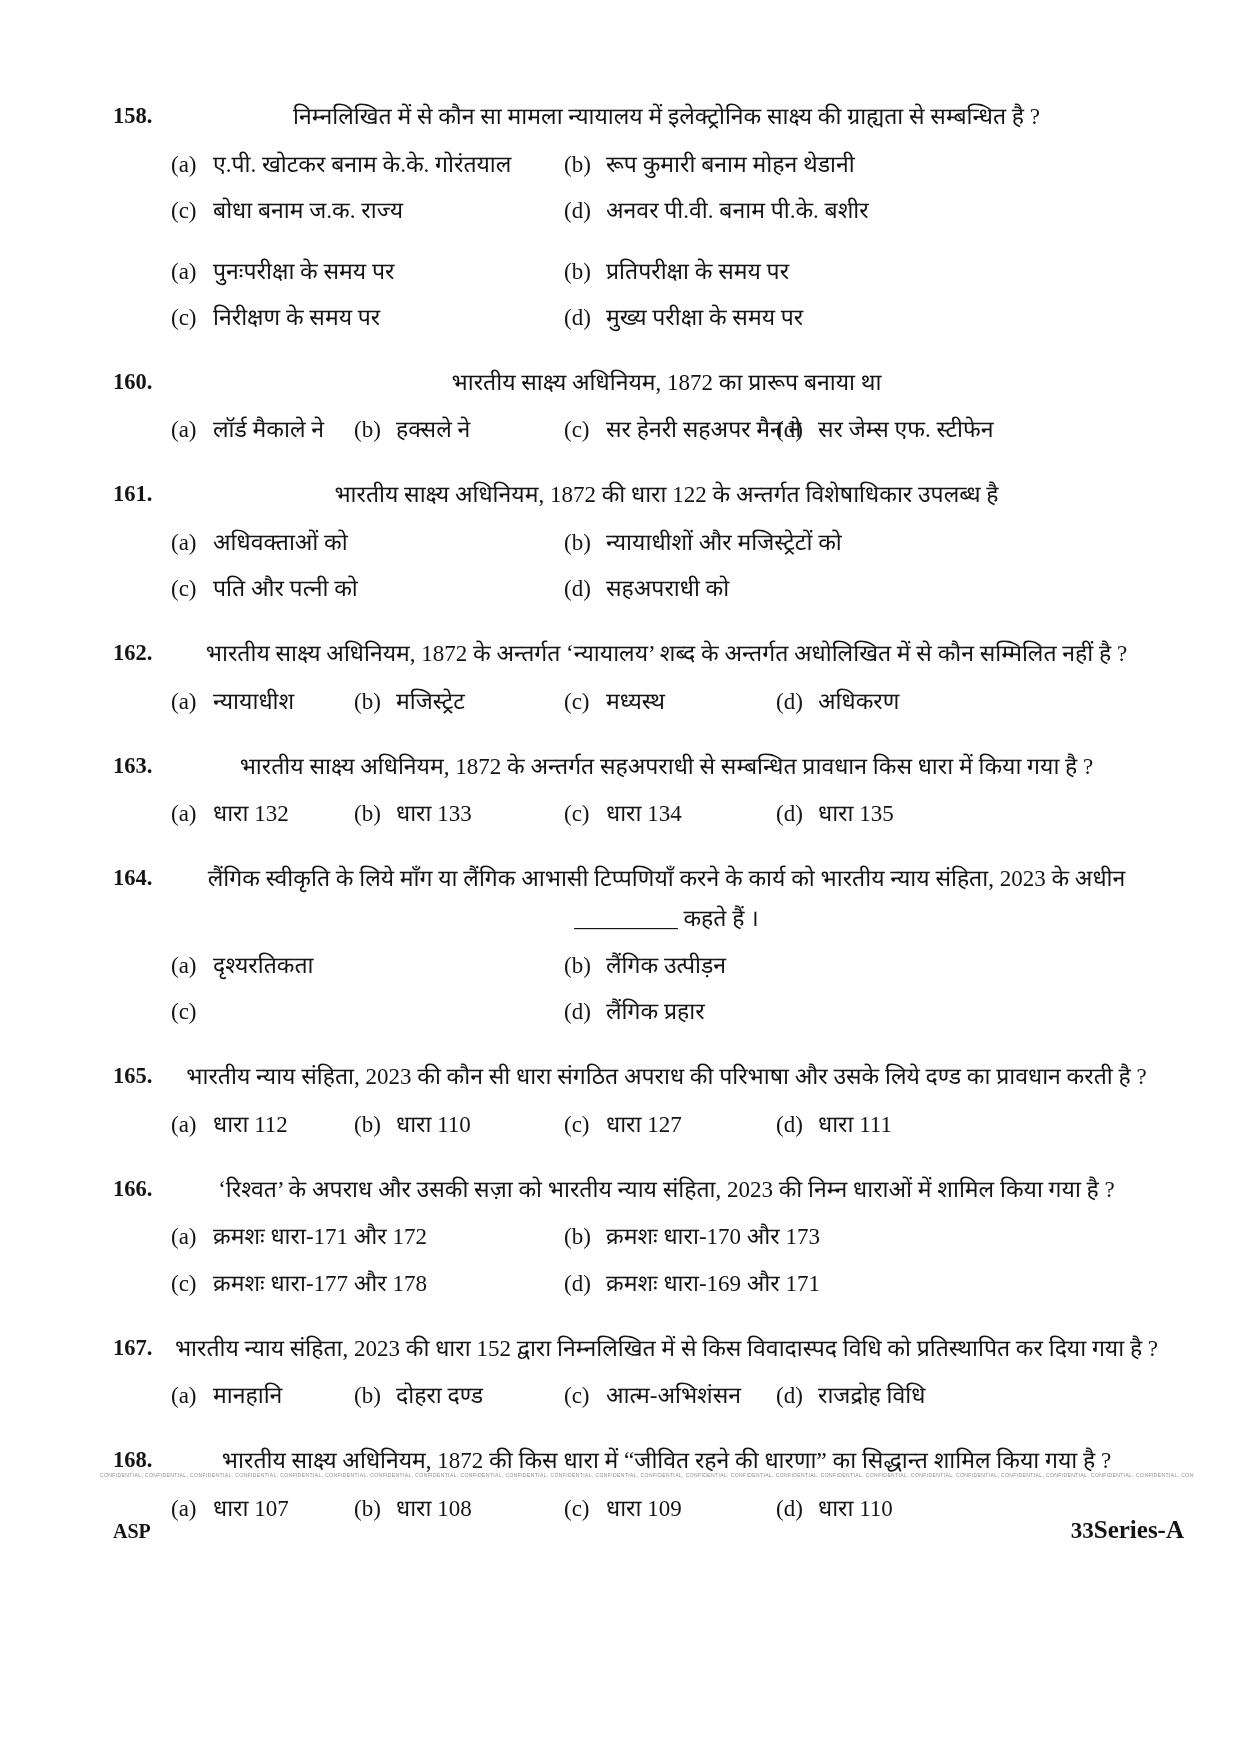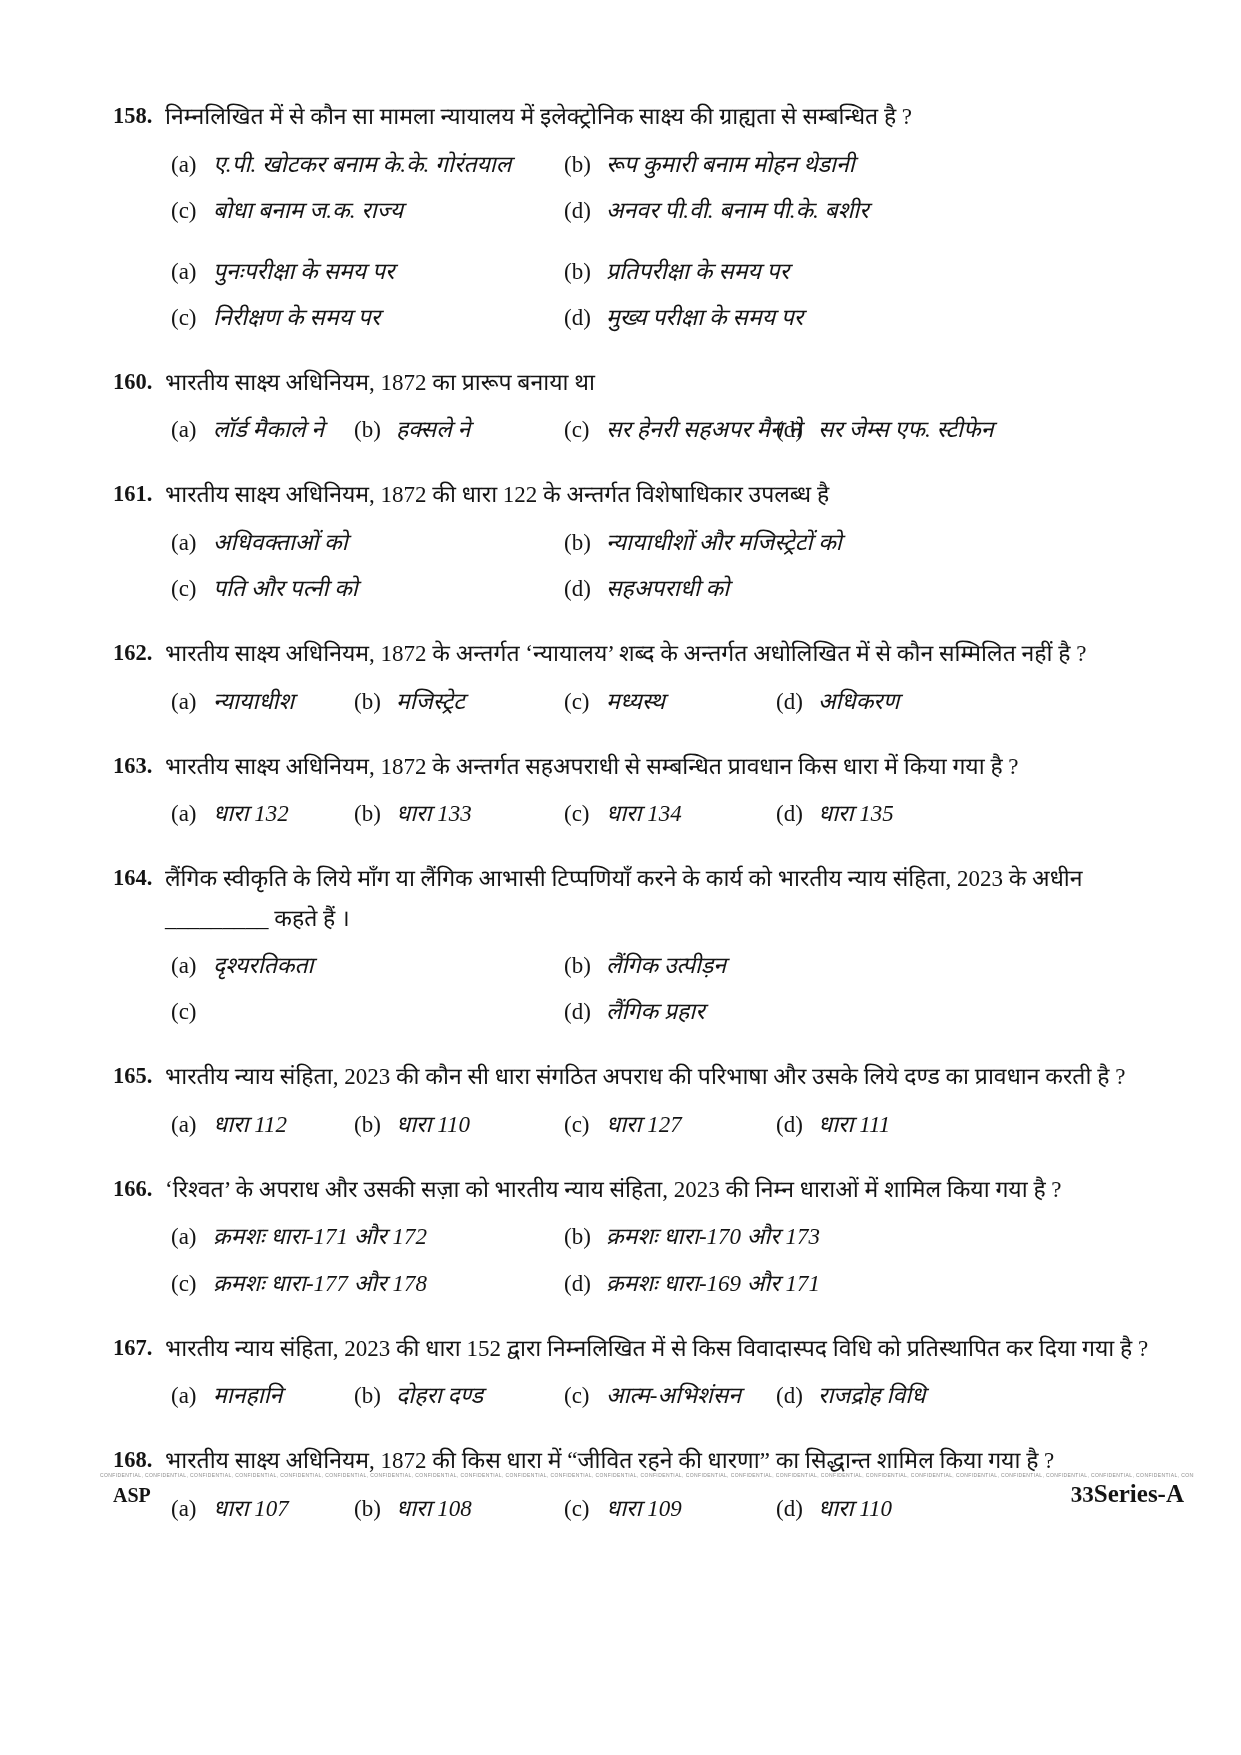--- a/index.html
+++ b/index.html
@@ -25,34 +25,35 @@
     flex: none;
     width: 52px;
     font-weight: bold;
     font-size: 22.5px;
     line-height: 1.72;
   }
   .q-text {
     flex: 1;
     font-size: 23px;
     line-height: 1.72;
+    text-align: center;
   }
   .options {
     display: grid;
     margin-left: 58px;
     margin-top: 12px;
     row-gap: 15px;
     font-size: 23px;
     line-height: 1.35;
   }
   .options.cols-2 { grid-template-columns: 393px 1fr; }
   .options.cols-4 { grid-template-columns: 183px 210px 212px 1fr; }
   .opt { display: flex; white-space: nowrap; }
   .opt-label { flex: none; width: 42px; }
-  .opt-text { flex: none; font-style: italic; }
+  .opt-text { flex: none; }
   .footer {
     position: absolute;
     top: 1472px;
     left: 100px;
     right: 88px;
   }
   .microtext {
     font-size: 5px;
     letter-spacing: 0.4px;
     color: #8d8d8d;
@@ -61,21 +62,21 @@
     font-family: "Liberation Sans", "DejaVu Sans", sans-serif;
   }
   .footer-row {
     display: flex;
     align-items: baseline;
     margin-top: 2px;
     padding: 0 10px 0 13px;
   }
   .footer-left  { font-weight: bold; font-size: 20px; }
   .footer-center{ flex: 1; text-align: right; font-weight: bold; font-size: 23px; }
-  .footer-right { font-weight: bold; font-size: 25px; }
+  .footer-right { font-weight: bold; font-size: 25px; margin-top: 36px; }
 </style>
 </head>
 <body>
 
 <div class="page">
   <main class="questions" id="questions">
   <section class="question">
     <div class="q-row">
       <span class="q-num">158.</span>
       <div class="q-text">निम्नलिखित में से कौन सा मामला न्यायालय में इलेक्ट्रोनिक साक्ष्य की ग्राह्यता से सम्बन्धित है ?</div>

